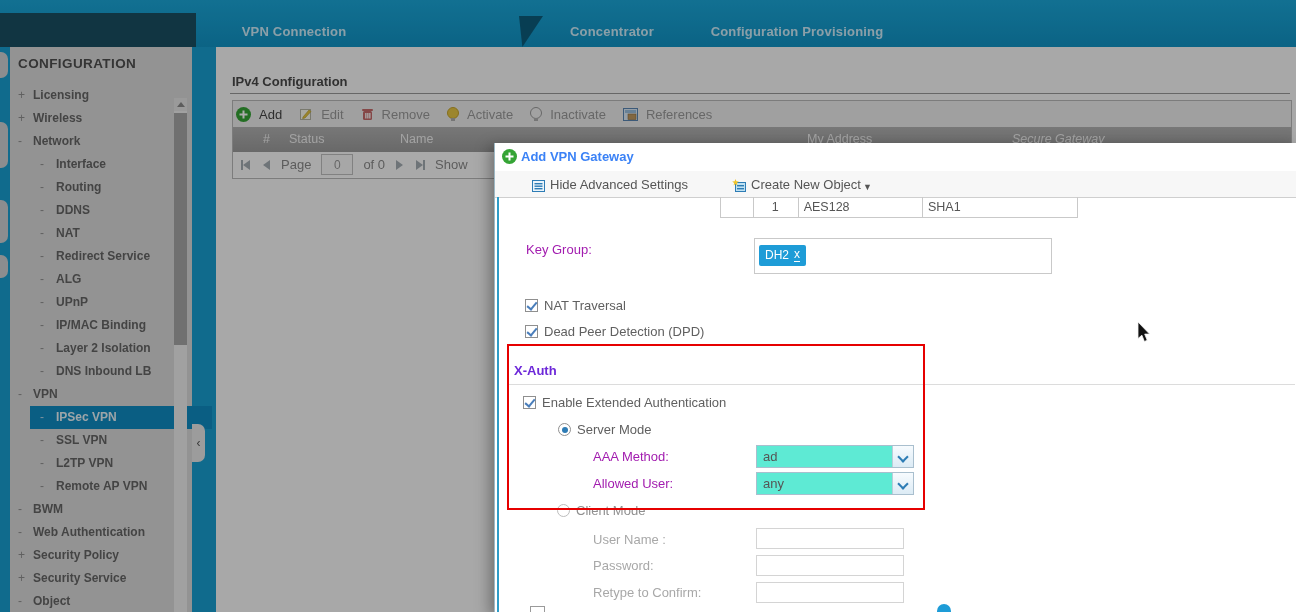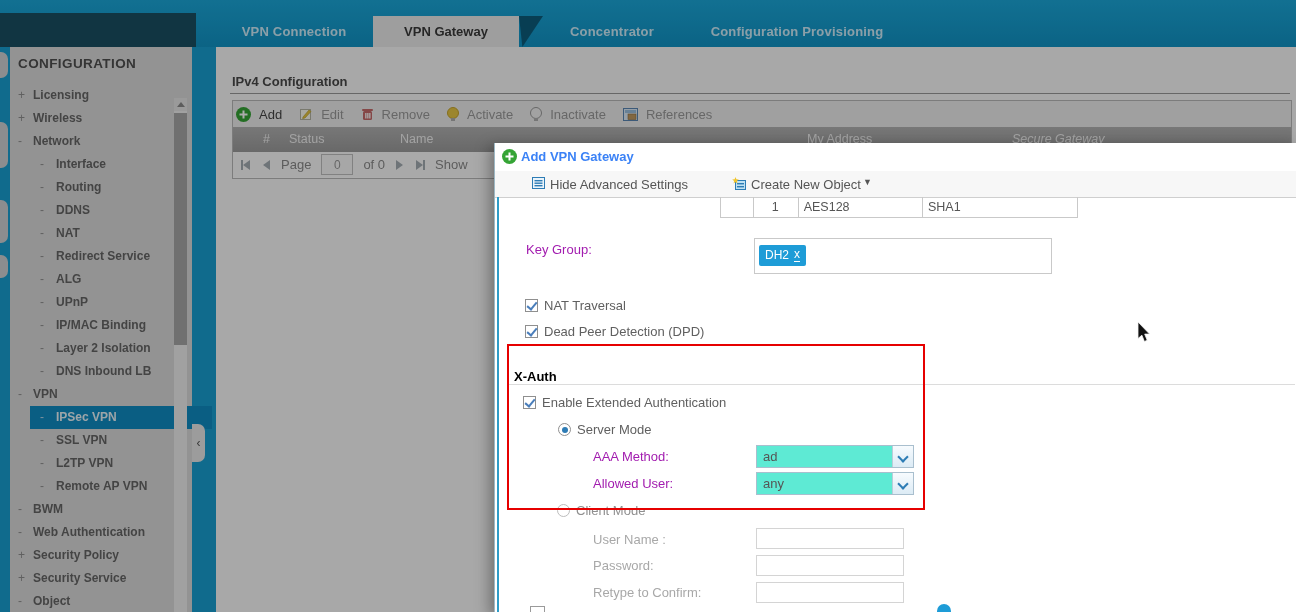--- a/index.html
+++ b/index.html
@@ -60,21 +60,21 @@
   .dim{position:absolute;left:0;top:0;width:1296px;height:612px;background:rgba(0,0,0,0.33);z-index:5;}
   
   .cursor{position:absolute;left:1137px;top:322px;z-index:30;}
   
   .dialog{position:absolute;left:494px;top:143px;width:802px;height:470px;background:#fff;z-index:10;
           border-left:1px solid #9db8c4;box-shadow:-4px 4px 14px rgba(0,0,0,.35);}
   .dlg-title{position:absolute;left:0;top:0;width:100%;height:28px;background:#fff;border-bottom:1px solid #d5d5d5;}
   .dlg-title .txt{position:absolute;left:26px;top:6px;font-size:13px;font-weight:bold;color:#3b82f6;}
   .dlg-toolbar{position:absolute;left:0;top:28px;width:100%;height:26px;background:#f7f7f7;border-bottom:1px solid #cfcfcf;
                display:flex;align-items:center;font-size:13px;color:#555;}
-  .dlg-tb-item{display:flex;align-items:flex-start;margin-left:9px;cursor:pointer;padding-left:28px;}
+  .dlg-tb-item{display:flex;align-items:flex-end;margin-left:9px;cursor:pointer;padding-left:28px;}
   .dlg-tb-item svg{margin-right:5px;}
   .dlg-left-line{position:absolute;left:2px;top:54px;width:2px;height:416px;background:#2e9cc8;}
   
   .mini-table{position:absolute;left:225px;top:54px;width:358px;height:21px;display:flex;
               border-left:1px solid #c9c9c9;border-right:1px solid #c9c9c9;border-bottom:1px solid #c9c9c9;box-sizing:border-box;}
   .mini-cell{height:100%;border-right:1px solid #c9c9c9;box-sizing:border-box;font-size:12.5px;color:#555;
              line-height:20px;padding-left:5px;white-space:nowrap;overflow:hidden;}
   .mini-cell:nth-child(1){width:33px;border-right:1px solid #c9c9c9;}
   .mini-cell:nth-child(2){width:45px;padding-left:18px;}
   .mini-cell:nth-child(3){width:125px;}
@@ -89,41 +89,40 @@
   .cb{position:absolute;width:13px;height:13px;background:#fff;border:1px solid #8f8f8f;box-sizing:border-box;cursor:pointer;}
   .cb.checked::after{content:"";position:absolute;left:2.5px;top:0px;width:4px;height:8px;
        border-right:2px solid #4a7ebb;border-bottom:2px solid #4a7ebb;transform:rotate(40deg);}
   .radio{position:absolute;width:13px;height:13px;border:1px solid #8f8f8f;border-radius:50%;background:#fff;box-sizing:border-box;cursor:pointer;}
   .radio.sel::after{content:"";position:absolute;left:2.5px;top:2.5px;width:6px;height:6px;border-radius:50%;background:#2d7cb5;}
   .radio.dis{border-color:#bdbdbd;}
   .cb-label{position:absolute;font-size:13px;color:#606060;white-space:nowrap;cursor:default;}
   .cb-label.dim2{color:#8f8f8f;}
   
   .red-box{position:absolute;left:12px;top:201px;width:414px;height:162px;border:2px solid #e60000;z-index:3;pointer-events:none;}
-  .xauth-title{position:absolute;left:19px;top:226px;font-size:13px;font-weight:bold;color:#000000;}
+  .xauth-title{position:absolute;left:19px;top:220px;font-size:13px;font-weight:bold;color:#6d28d9;}
   .xauth-rule{position:absolute;left:14px;top:241px;width:786px;border-top:1px solid #dcdcdc;}
   .dd{position:absolute;width:158px;height:23px;border:1px solid #a9bfce;background:#5eead4;box-sizing:border-box;cursor:pointer;}
   .dd .val{position:absolute;left:6px;top:3px;font-size:13px;color:#555;}
   .dd .btn{position:absolute;right:0;top:0;width:20px;height:100%;border-left:1px solid #b9cdd9;
            background:linear-gradient(#f7fbfe,#dcebf5);}
   .dd .chev{position:absolute;right:6px;top:7px;width:6px;height:6px;border-right:2px solid #2d7cb5;border-bottom:2px solid #2d7cb5;transform:rotate(45deg);}
   .txt-input{position:absolute;width:148px;height:21px;border:1px solid #d4d4d4;background:#fff;box-sizing:border-box;}
   
   .frag-cb{position:absolute;left:35px;top:463px;width:13px;height:10px;border:1px solid #9a9a9a;border-bottom:none;background:#fff;}
   .frag-dot{position:absolute;left:442px;top:461px;width:14px;height:14px;border-radius:50%;background:#1e9cd7;}
 </style>
 </head>
 <body>
 
 <div id="screen">
 
   <div class="topbar">
     <div class="logo-block"></div>
     <div class="tab tab1">VPN Connection</div>
-    <div class="tab-active">VPN Gateway</div>
     <div class="tab-fold"></div>
     <div class="tab tab3">Concentrator</div>
     <div class="tab tab4">Configuration Provisioning</div>
   </div>
 
   <div class="iconstrip-item" style="top:52px;height:26px;"></div>
   <div class="iconstrip-item" style="top:122px;height:46px;"></div>
   <div class="iconstrip-item" style="top:200px;height:43px;"></div>
   <div class="iconstrip-item" style="top:255px;height:23px;"></div>
 

